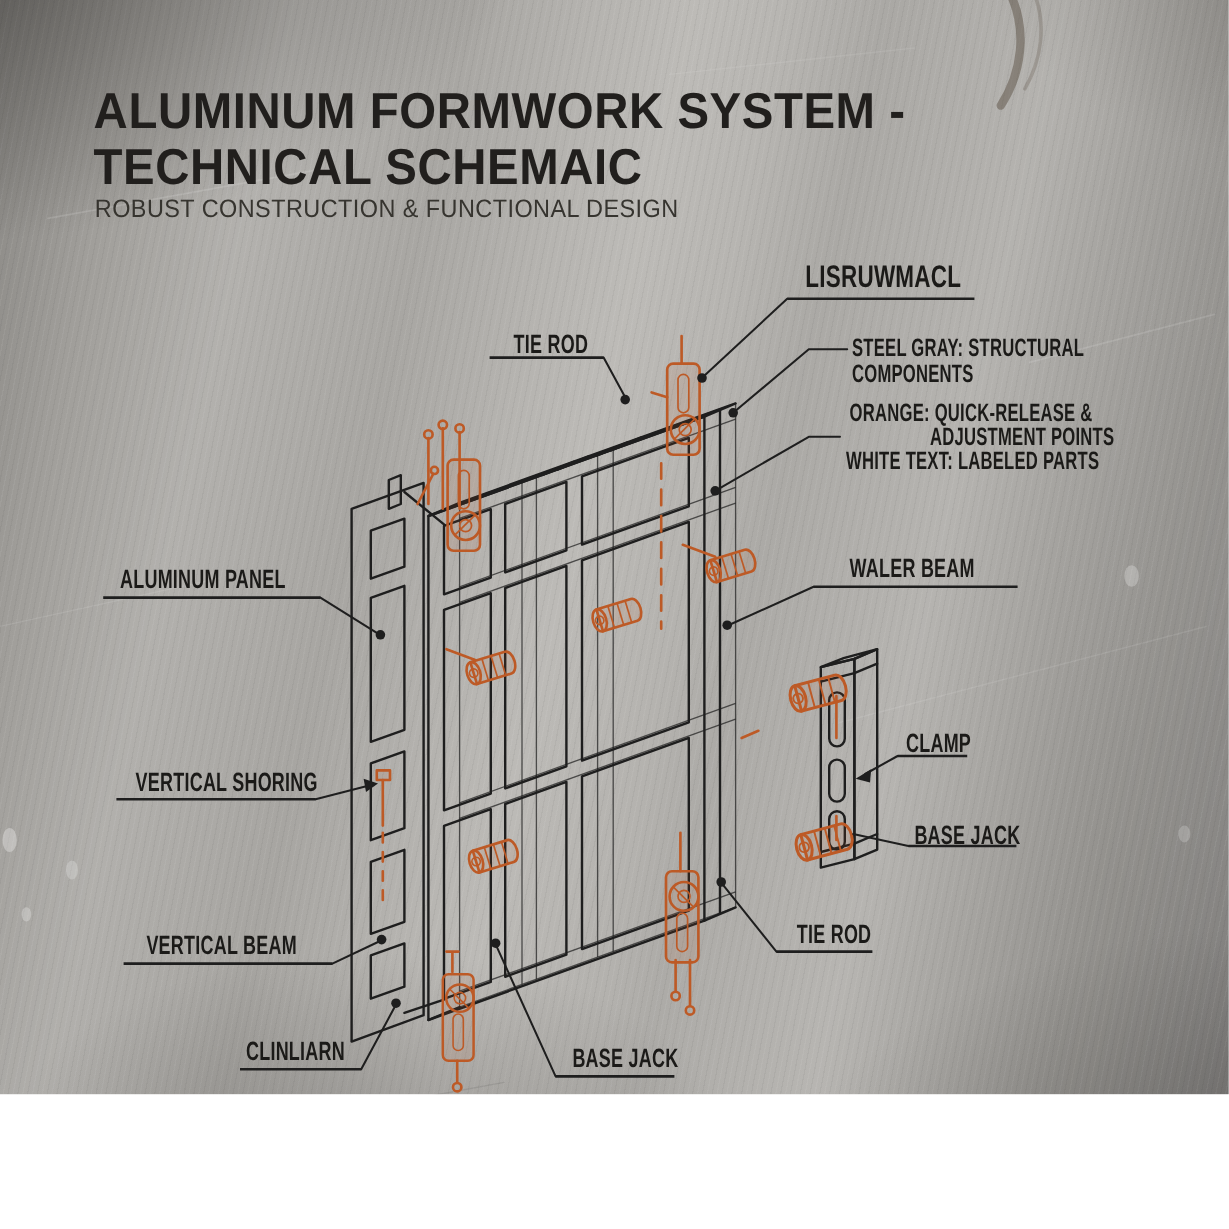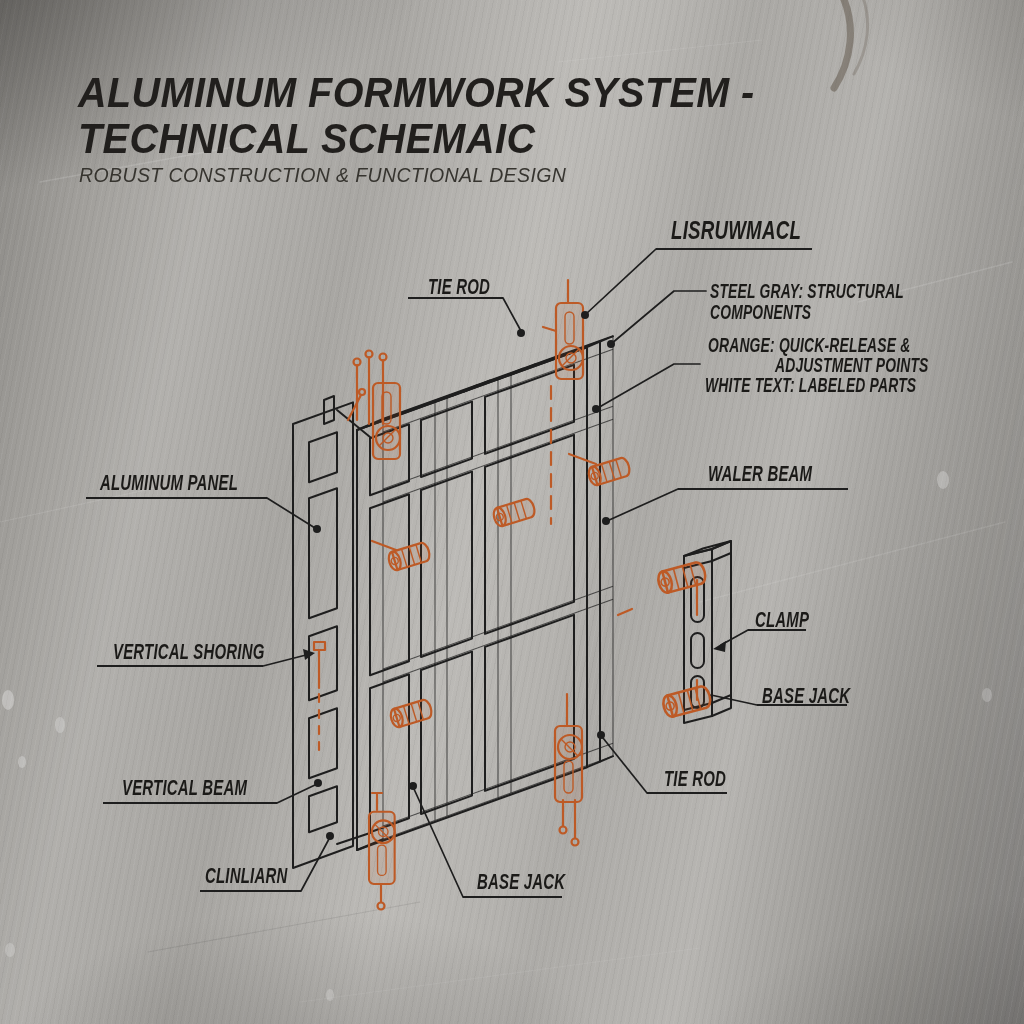--- a/index.html
+++ b/index.html
@@ -1,20 +1,19 @@
 <!DOCTYPE html>
 <html style="--c-orange: #bd5a26; --c-line: #1e1e1e; --c-text: #1b1a18; --c-title: #211f1d; --c-subtitle: #36342f;"><head>
 <meta charset="utf-8">
 <style>
   html,body{margin:0;padding:0;}
   #stage{
-    position:relative;width:1024px;height:1024px;overflow:hidden;
+    position:relative;width:1024px;height:912px;overflow:hidden;
     font-family:"Liberation Sans", sans-serif;
     background:linear-gradient(100deg,#979591 0%,#a9a7a3 18%,#b7b5b1 42%,#bab8b4 55%,#aeaca8 72%,#9e9c98 90%,#949290 100%);
-    font-style:italic;
   }
   .layer{position:absolute;inset:0;pointer-events:none;}
   .sheen{background:linear-gradient(103deg,
     rgba(0,0,0,0.10) 0%, rgba(255,255,255,0) 10%, rgba(255,255,255,0.10) 20%,
     rgba(0,0,0,0.05) 32%, rgba(255,255,255,0.06) 47%, rgba(0,0,0,0.06) 60%,
     rgba(255,255,255,0.10) 72%, rgba(0,0,0,0.08) 88%, rgba(0,0,0,0.14) 100%);}
   .brush{background:repeating-linear-gradient(101deg,
     rgba(255,255,255,0.055) 0 1px, rgba(255,255,255,0) 1px 4px,
     rgba(20,20,20,0.045) 4px 5px, rgba(0,0,0,0) 5px 8px);}
   .vig{background:

